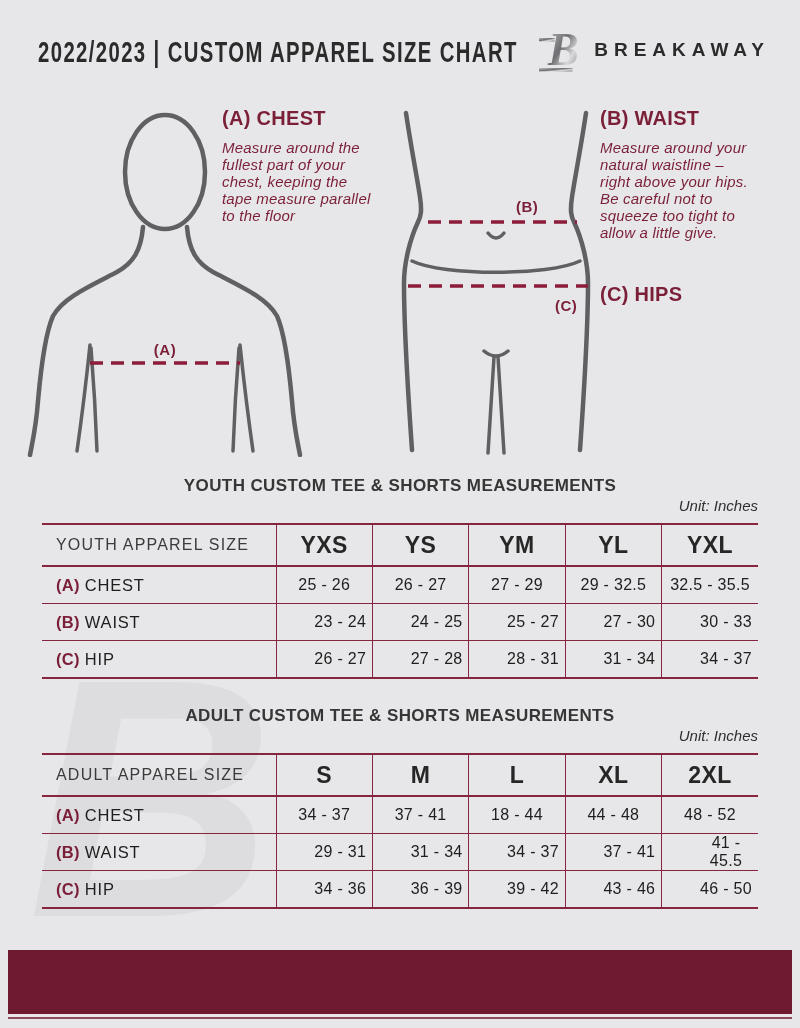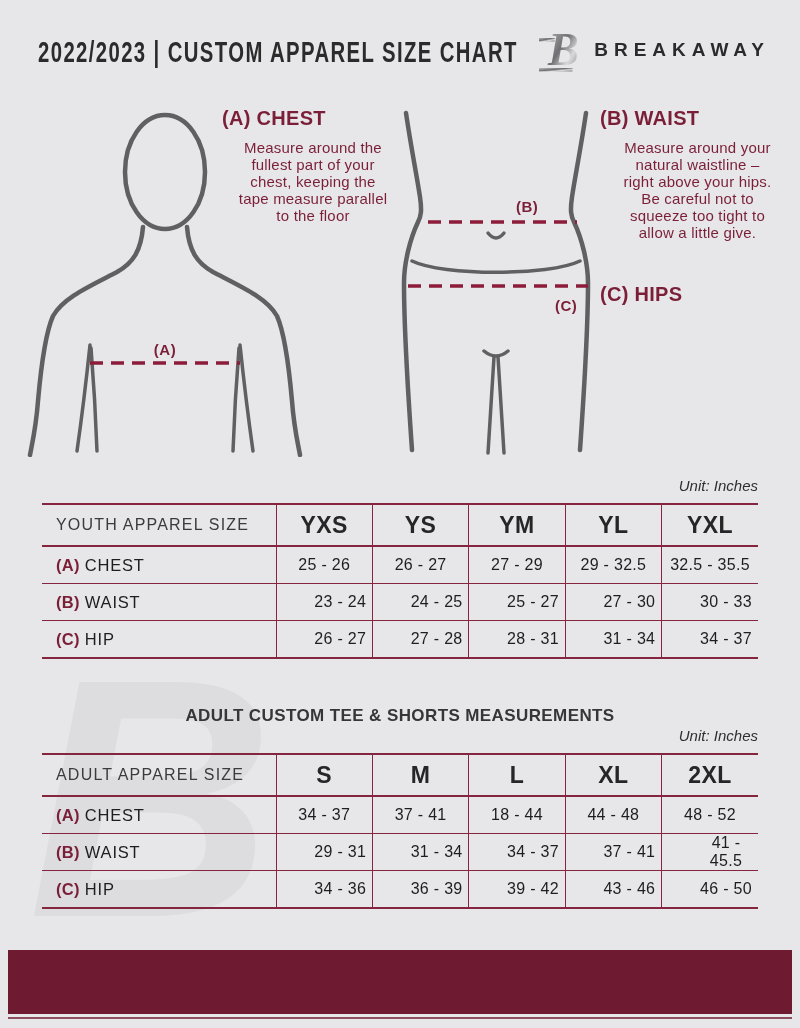--- a/index.html
+++ b/index.html
@@ -25,22 +25,22 @@
   .fig-thin { fill:none; stroke:#606062; stroke-width:3.5; stroke-linecap:round; }
   .dash-line { stroke:#8c1c3a; stroke-width:3.5; stroke-dasharray:13 8; }
   .marker-label { font-family:"Liberation Sans",sans-serif; font-size:15px; font-weight:bold; fill:#7b1f38; letter-spacing:.5px; }
 
   .guide-block { position:absolute; z-index:1; }
   .chest-block { left:222px; top:107px; width:182px; }
   .waist-block { left:600px; top:107px; width:195px; }
   .hips-block  { left:600px; top:283px; width:198px; }
   .guide-heading { font-size:20px; font-weight:bold; color:#7b1f38; letter-spacing:.3px; }
   .guide-desc {
-    margin-top:9px; font-size:15px; color:#7b1f38;
-    line-height:17px; white-space:pre-line; letter-spacing:.2px;text-align:center;
+    margin-top:9px; font-size:15px; font-style:italic; color:#7b1f38;
+    line-height:17px; white-space:pre-line; letter-spacing:.2px;
   }
 
   
   .table-section { position:absolute; left:42px; width:716px; z-index:1; }
   .youth-section { top:476px; }
   .adult-section { top:706px; }
   .section-title { text-align:center; font-size:17px; font-weight:600; color:#363636; letter-spacing:.4px; }
   .section-subtitle { text-align:right; font-size:15px; font-style:italic; color:#2f2f2f; margin-top:1px; }
 
   .size-table {
@@ -134,20 +134,21 @@
 squeeze too tight to
 allow a little give.</div>
   </div>
   <div class="guide-block hips-block">
     <div class="guide-heading">(C) HIPS</div>
   </div>
 
   <div class="watermark">B</div>
 
   <div class="table-section youth-section">
+    <div class="section-title">YOUTH CUSTOM TEE &amp; SHORTS MEASUREMENTS</div>
     <div class="section-subtitle">Unit: Inches</div>
     <table class="size-table">
       <colgroup>
           <col class="c0">
           <col>
           <col>
           <col>
           <col>
           <col>
         </colgroup>

